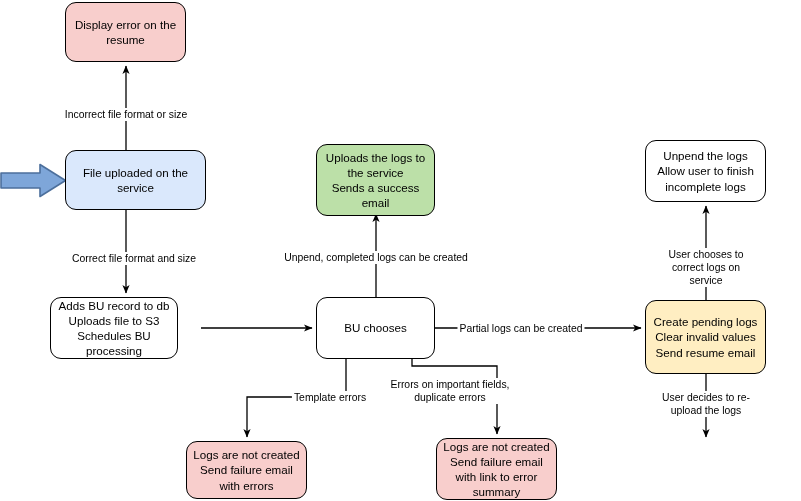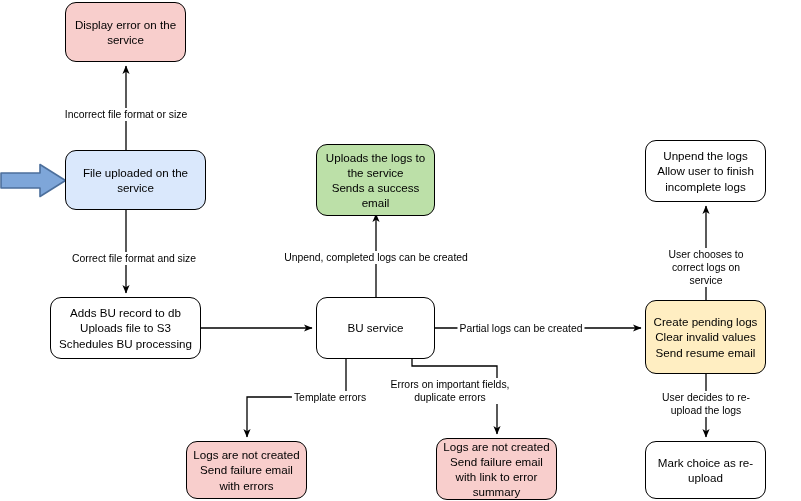--- a/index.html
+++ b/index.html
@@ -87,55 +87,53 @@
     </g>
   </svg>
 
   <div class="block-arrow" style="left:0px; top:163px;">
     <svg width="67" height="35" viewBox="0 0 67 35">
       <path d="M1,10 L40,10 L40,1.5 L65.5,17.5 L40,33.5 L40,25 L1,25 Z" fill="#7ea6d9" stroke="#4c6f9c" stroke-width="1.6" stroke-linejoin="round"></path>
     </svg>
   </div>
 
   <div class="node" style="left:65px; top:2px; width:121px; height:60px; background:#f8cecc;">Display error on the
-service</div>
+resume</div>
 
   <div class="node" style="left:65px; top:150px; width:141px; height:60px; background:#dae8fc;">File uploaded on the
 service</div>
 
-  <div class="node" style="left:50px; top:297px; width:151px; height:62px; background:#ffffff;">Adds BU record to db
+  <div class="node" style="left:50px; top:297px; width:128px; height:62px; background:#ffffff;">Adds BU record to db
 Uploads file to S3
 Schedules BU processing</div>
 
   <div class="node" style="left:316px; top:144px; width:119px; height:72px; background:#bce0a8;">Uploads the logs to
 the service
 Sends a success
 email</div>
 
-  <div class="node" style="left:316px; top:297px; width:119px; height:62px; background:#ffffff;">BU service</div>
+  <div class="node" style="left:316px; top:297px; width:119px; height:62px; background:#ffffff;">BU chooses</div>
 
   <div class="node" style="left:645px; top:140px; width:121px; height:62px; background:#ffffff;">Unpend the logs
 Allow user to finish
 incomplete logs</div>
 
   <div class="node" style="left:645px; top:300px; width:121px; height:74px; background:#ffeec2;">Create pending logs
 Clear invalid values
 Send resume email</div>
 
   <div class="node" style="left:186px; top:441px; width:121px; height:58px; background:#f8cecc;">Logs are not created
 Send failure email
 with errors</div>
 
   <div class="node" style="left:436px; top:438px; width:121px; height:62px; background:#f8cecc;">Logs are not created
 Send failure email
 with link to error
 summary</div>
 
-  <div class="node" style="left:645px; top:441px; width:121px; height:58px; background:#ffffff;">Mark choice as re-
-upload</div>
 
   <div class="edge-label" style="left:126px; top:108px;">Incorrect file format or size</div>
 
   <div class="edge-label" style="left:134px; top:252px;">Correct file format and size</div>
 
   <div class="edge-label" style="left:376px; top:251px;">Unpend, completed logs can be created</div>
 
   <div class="edge-label" style="left:521px; top:322px;">Partial logs can be created</div>
 
   <div class="edge-label" style="left:706px; top:248px;">User chooses to correct logs on service</div>

